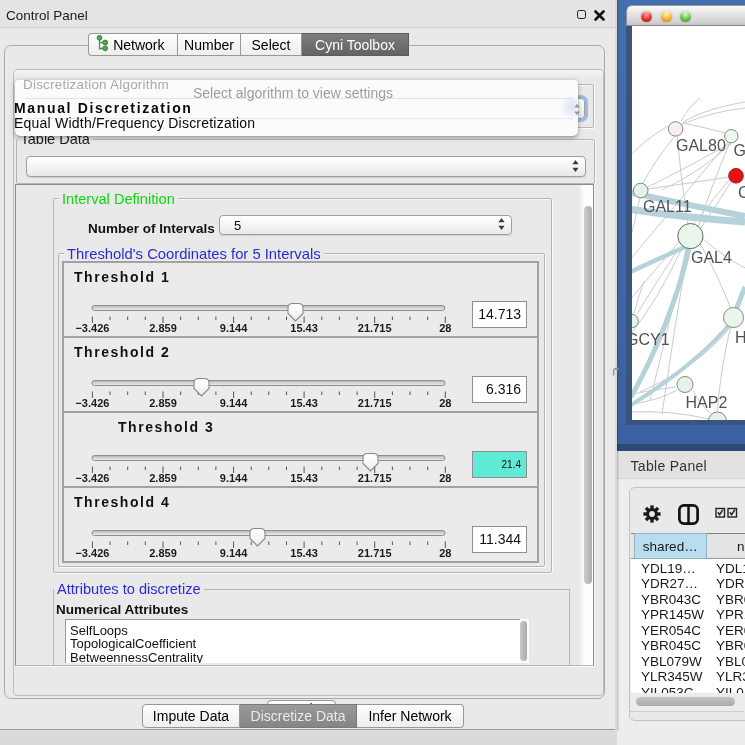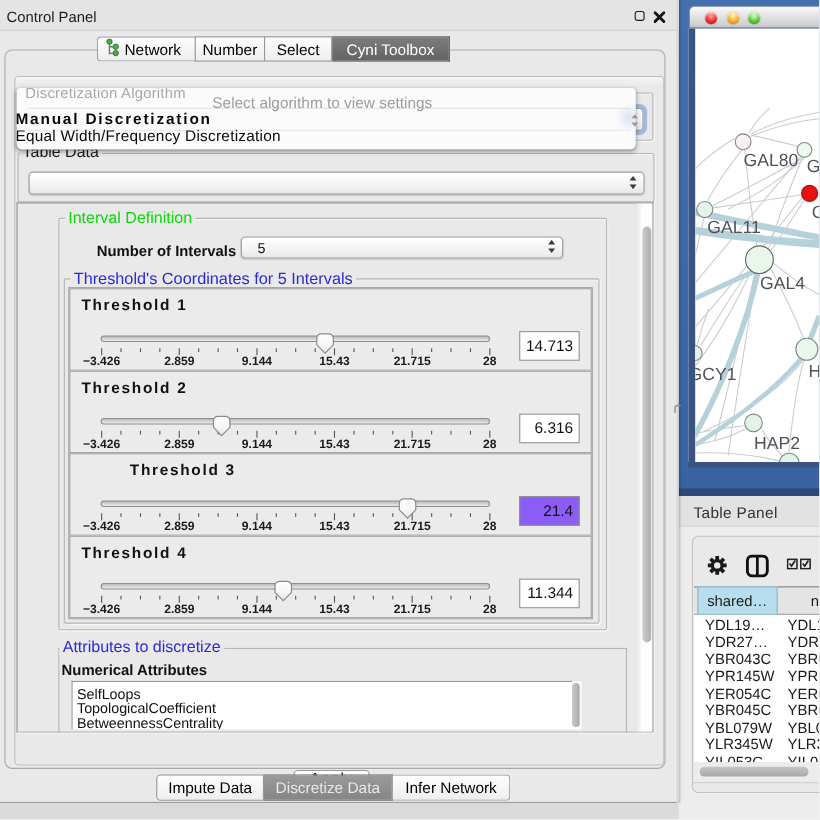--- a/index.html
+++ b/index.html
@@ -386,21 +386,21 @@
   <svg class="abs" style="left:298.4px;top:38.5px;" width="17" height="20" viewBox="0 0 17 20">
     <path d="M1,6 Q1,1.5 5.5,1.5 L11.5,1.5 Q16,1.5 16,6 L16,11.5 L8.5,19 L1,11.5 Z" fill="url(#th2)" stroke="#8a8a8a" stroke-width="1.1"></path>
     <defs>
             <linearGradient id="th2" x1="0" y1="0" x2="0" y2="1">
       <stop offset="0" stop-color="#ffffff"></stop>
               <stop offset="0.5" stop-color="#f7f7f7"></stop>
               <stop offset="1" stop-color="#e9e9e9"></stop>
     </linearGradient>
           </defs>
   </svg>
-  <div class="abs" style="left:408px;top:38px;width:55px;height:27px;background:#8b5cf6;border:1px solid #8f8f8f;box-sizing:border-box;font-size:14px;text-align:right;line-height:25px;padding-right:5px;color:#111;">21.4</div>
+  <div class="abs" style="left:408px;top:38px;width:55px;height:27px;background:#5eead4;border:1px solid #8f8f8f;box-sizing:border-box;font-size:10px;text-align:right;line-height:25px;padding-right:5px;color:#111;">21.4</div>
 </div>
 <div class="abs" style="left:63px;top:487px;width:475px;height:75px;border:1px solid #a2a2a2;background:#ebebeb;box-sizing:border-box;">
   <div class="abs bold" style="left:10px;top:6px;font-size:14px;letter-spacing:1.55px;color:#111;">Threshold 4</div>
   <svg class="abs" style="left:0;top:36px;" width="475" height="39" viewBox="0 0 475 39" font-family="Liberation Sans,sans-serif">
     <rect x="28" y="6.5" width="353" height="5" rx="2.5" fill="url(#trk3)" stroke="#8e8e8e" stroke-width="1"></rect>
     <defs>
             <linearGradient id="trk3" x1="0" y1="0" x2="0" y2="1">
       <stop offset="0" stop-color="#b5b5b5"></stop>
               <stop offset="0.55" stop-color="#d6d6d6"></stop>
               <stop offset="1" stop-color="#f2f2f2"></stop>

